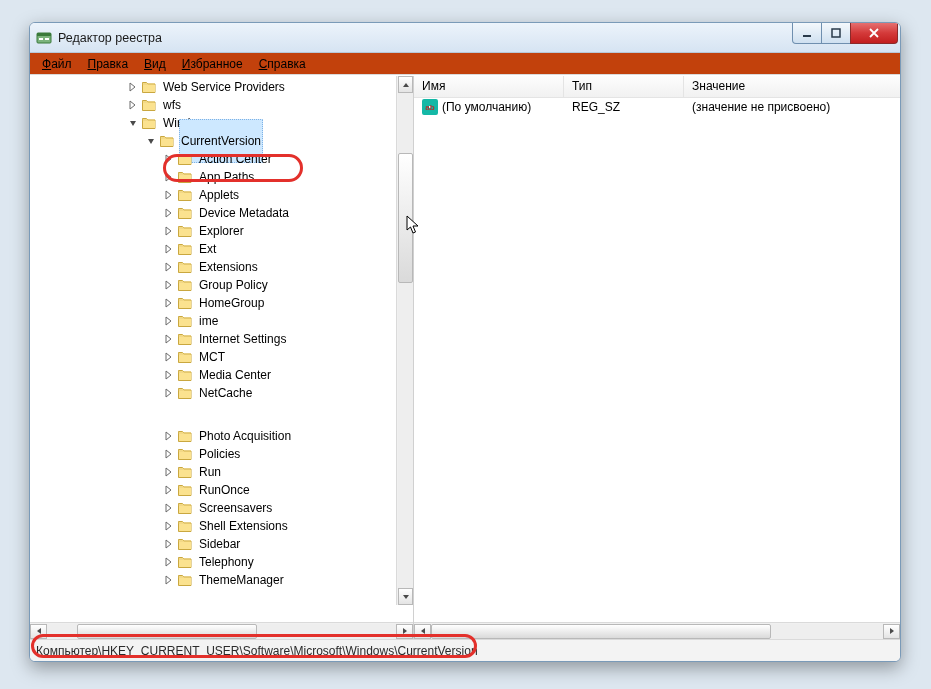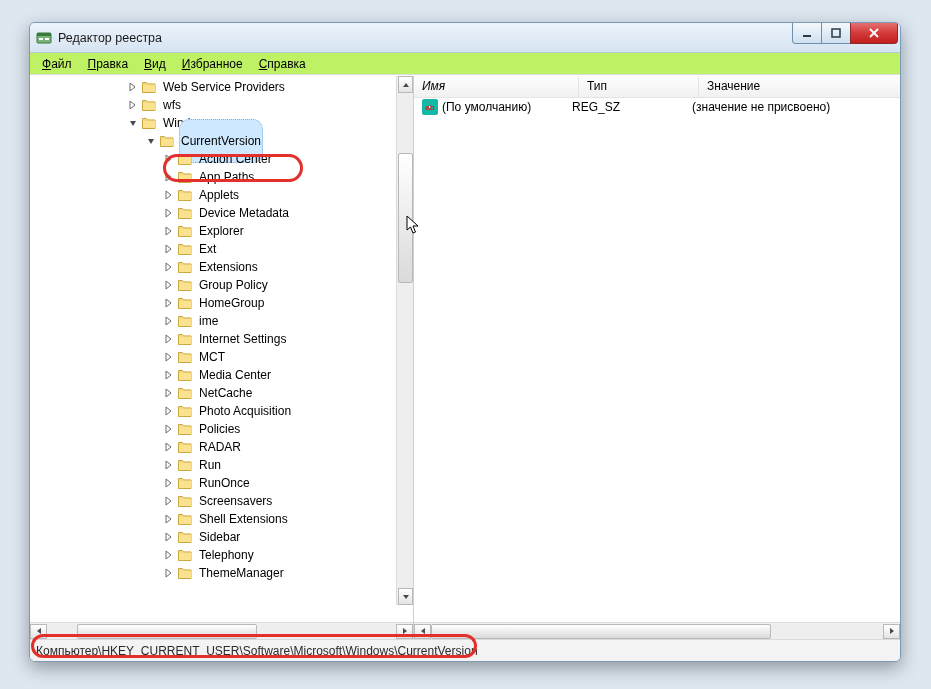--- a/index.html
+++ b/index.html
@@ -49,21 +49,21 @@
     margin-left:-1px; cursor:pointer;
     background: linear-gradient(#F4F8FC, #CFE0F0);
   }
   .win-btn:first-child { border-bottom-left-radius:4px; }
   .win-btn.close {
     width:48px; background: linear-gradient(#E67070 0%, #D43A3A 50%, #C21E1E 100%);
     border-color:#8B2A2A; border-bottom-right-radius:4px;
   }
   .win-btn svg { pointer-events:none; }
   .menubar {
-    height:22px; background:#bef264; border-bottom:1px solid #DADADA;
+    height:22px; background:#c2410c; border-bottom:1px solid #DADADA;
     display:flex; align-items:center; padding:0 4px;
   }
   .menu-item { padding:2px 8px; cursor:pointer; }
   .menu-item .ul { text-decoration:underline; }
   .client {
     flex:1; display:flex; min-height:0;
     border-top:1px solid #fff;
   }
   .tree-pane {
     width:384px; position:relative; background:#fff;
@@ -84,31 +84,31 @@
   .twist {
     width:12px; height:12px; margin-right:2px; display:inline-flex;
     align-items:center; justify-content:center; cursor:pointer;
   }
   .twist svg { display:block; }
   .folder-ico {
     width:16px; height:16px; margin-right:4px; flex:none;
   }
   .node-label { padding:0 2px; cursor:pointer; }
   .node-label.selected {
-    background:#CDE8FF; border:1px dotted #7FB2E5; padding:12px 1px; border-radius:10px;
+    background:#CDE8FF; border:1px dotted #7FB2E5; padding:12px 1px; border-radius:1px;
   }
   .value-pane {
     flex:1; display:flex; flex-direction:column; background:#fff;
   }
   .val-header {
     height:22px; display:flex; border-bottom:1px solid #E4E4E4;
     background:linear-gradient(#FDFDFD,#F1F1F1);
   }
   .val-col { padding:3px 8px; border-right:1px solid #E4E4E4; font-size:12px; }
-  .val-col.name { width:165px;font-style:italic; }
+  .val-col.name { width:150px; }
   .val-col.type { width:120px; }
   .val-col.data { flex:1; border-right:none; }
   .val-body { flex:1; overflow:hidden; position:relative; }
   .val-row { display:flex; height:18px; align-items:center; font-size:12px; }
   .val-row .cell { padding:0 8px; }
   .val-row .cell.name { width:150px; display:flex; align-items:center; }
   .val-row .cell.type { width:120px; }
   .val-row .cell.data { flex:1; }
   .sz-ico { width:16px;height:16px;margin-right:4px;flex:none;display:inline-flex;align-items:center;justify-content:center;
     border:7px solid #14b8a6; background:#fff; font-size:8px; color:#B43030; font-weight:bold; border-radius:2px; }
@@ -413,21 +413,21 @@
                   <path d="M2 1 L7 5 L2 9 Z" fill="none" stroke="#6A6A6A" stroke-width="1"></path>
                 </svg>
               </span>
               <span class="folder-ico"><svg width="16" height="16" viewBox="0 0 16 16">
                   <path d="M1.5 3.5 h4 l1.5 1.5 h7 v8.5 h-12.5 z" fill="#FCE9A4" stroke="#C9A73F"></path>
                   <path d="M1.5 5 h12.5" stroke="#E8C868"></path>
                   <path d="M2 6 h12 v7 h-12 z" fill="#FBE28F"></path>
                 </svg></span>
               <span class="node-label">NetCache</span>
             </div>
-            <div class="tree-row" style="padding-left: 131px;">
+            <div class="tree-row" style="padding-left: 131px; margin-top: 25px;">
               <span class="twist">
                 <svg width="10" height="10">
                   <path d="M2 1 L7 5 L2 9 Z" fill="none" stroke="#6A6A6A" stroke-width="1"></path>
                 </svg>
               </span>
               <span class="folder-ico"><svg width="16" height="16" viewBox="0 0 16 16">
                   <path d="M1.5 3.5 h4 l1.5 1.5 h7 v8.5 h-12.5 z" fill="#FCE9A4" stroke="#C9A73F"></path>
                   <path d="M1.5 5 h12.5" stroke="#E8C868"></path>
                   <path d="M2 6 h12 v7 h-12 z" fill="#FBE28F"></path>
                 </svg></span>
@@ -438,33 +438,20 @@
                 <svg width="10" height="10">
                   <path d="M2 1 L7 5 L2 9 Z" fill="none" stroke="#6A6A6A" stroke-width="1"></path>
                 </svg>
               </span>
               <span class="folder-ico"><svg width="16" height="16" viewBox="0 0 16 16">
                   <path d="M1.5 3.5 h4 l1.5 1.5 h7 v8.5 h-12.5 z" fill="#FCE9A4" stroke="#C9A73F"></path>
                   <path d="M1.5 5 h12.5" stroke="#E8C868"></path>
                   <path d="M2 6 h12 v7 h-12 z" fill="#FBE28F"></path>
                 </svg></span>
               <span class="node-label">Policies</span>
-            </div>
-            <div class="tree-row" style="padding-left: 131px;">
-              <span class="twist">
-                <svg width="10" height="10">
-                  <path d="M2 1 L7 5 L2 9 Z" fill="none" stroke="#6A6A6A" stroke-width="1"></path>
-                </svg>
-              </span>
-              <span class="folder-ico"><svg width="16" height="16" viewBox="0 0 16 16">
-                  <path d="M1.5 3.5 h4 l1.5 1.5 h7 v8.5 h-12.5 z" fill="#FCE9A4" stroke="#C9A73F"></path>
-                  <path d="M1.5 5 h12.5" stroke="#E8C868"></path>
-                  <path d="M2 6 h12 v7 h-12 z" fill="#FBE28F"></path>
-                </svg></span>
-              <span class="node-label">RADAR</span>
             </div>
             <div class="tree-row" style="padding-left: 131px;">
               <span class="twist">
                 <svg width="10" height="10">
                   <path d="M2 1 L7 5 L2 9 Z" fill="none" stroke="#6A6A6A" stroke-width="1"></path>
                 </svg>
               </span>
               <span class="folder-ico"><svg width="16" height="16" viewBox="0 0 16 16">
                   <path d="M1.5 3.5 h4 l1.5 1.5 h7 v8.5 h-12.5 z" fill="#FCE9A4" stroke="#C9A73F"></path>
                   <path d="M1.5 5 h12.5" stroke="#E8C868"></path>

